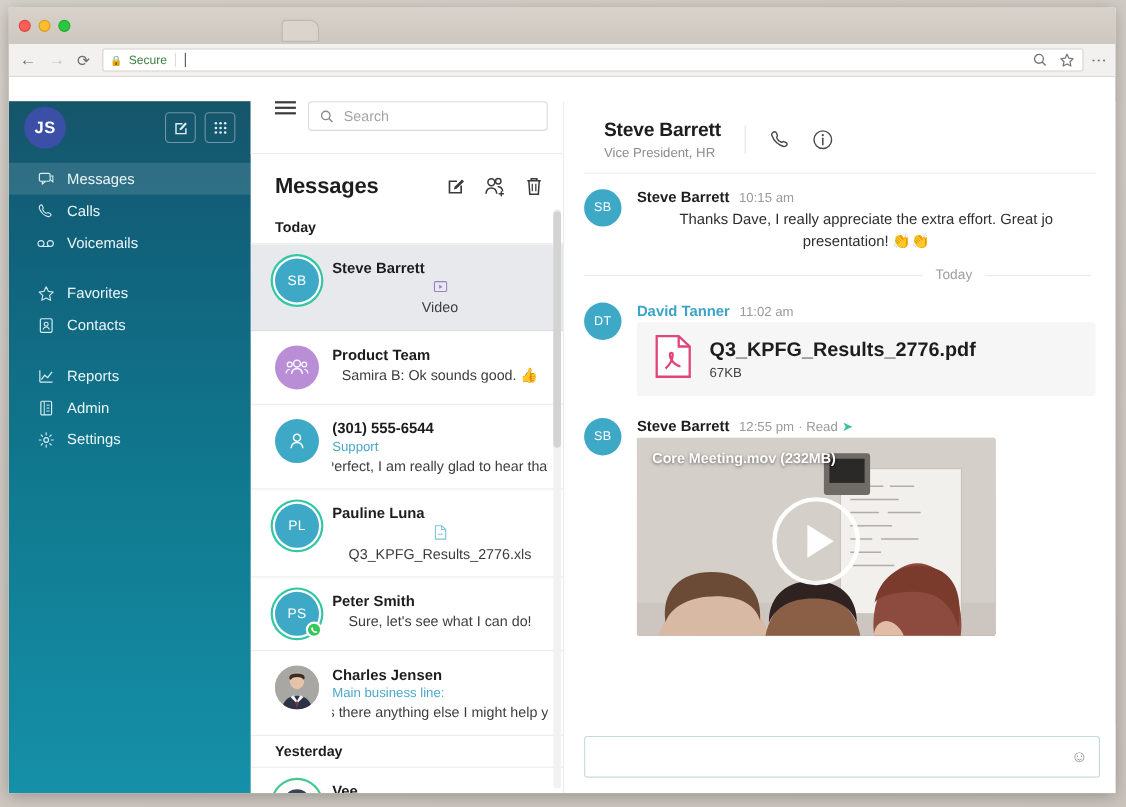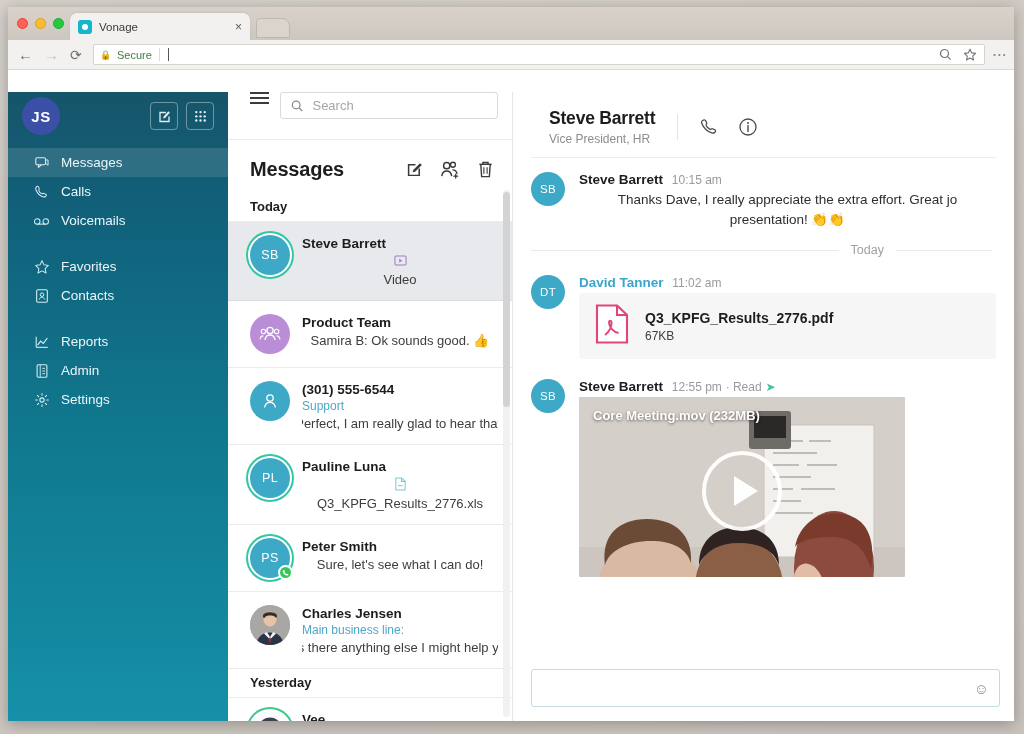--- a/index.html
+++ b/index.html
@@ -244,21 +244,21 @@
     padding:8px 22px 4px 0;
   }
   .daydiv::before, .daydiv::after{ content:""; height:1px; background:#e9e9e9; flex:1;}
   .daydiv::before{ flex:3.2; }
   .filecard{
     background:#f6f6f6; border-radius:3px;
     padding:11px 16px; display:flex; align-items:center; gap:16px;
     max-width:100%;
   }
   .pdf-ico{ flex:none; }
-  .file-name{ font-size:14px; font-weight:bold; color:#1d1d1d;}
+  .file-name{ font-size:18px; font-weight:bold; color:#1d1d1d;}
   .file-size{ font-size:12px; color:#404040; margin-top:3px;}
   .videocard{
     width:326px; height:180px; border-radius:2px; overflow:hidden;
     position:relative; margin-top:2px;
     background:linear-gradient(160deg,#cfc8c2 0%,#bdb4ad 40%,#9d938d 100%);
   }
   .vid-label{
     position:absolute; left:14px; top:11px; z-index:5;
     color:#fff; font-size:13px; font-weight:bold;
     text-shadow:0 1px 3px rgba(0,0,0,.55);
@@ -297,27 +297,20 @@
 
 <div id="desktop"></div>
 
 <div id="browser">
 
   <div class="tabstrip">
     <div class="traffic">
       <span class="dot r"></span>
       <span class="dot y"></span>
       <span class="dot g"></span>
-    </div>
-    <div class="tab">
-      <span class="tab-fav">
-          <i></i>
-        </span>
-      <span class="tab-title">Vonage</span>
-      <span class="tab-close">×</span>
     </div>
     <div class="newtab"></div>
   </div>
 
   <div class="omnibar">
     <span class="navico">←</span>
     <span class="navico fwd">→</span>
     <span class="navico rel">⟳</span>
     <div class="urlbox">
       <span class="lock">🔒</span>

